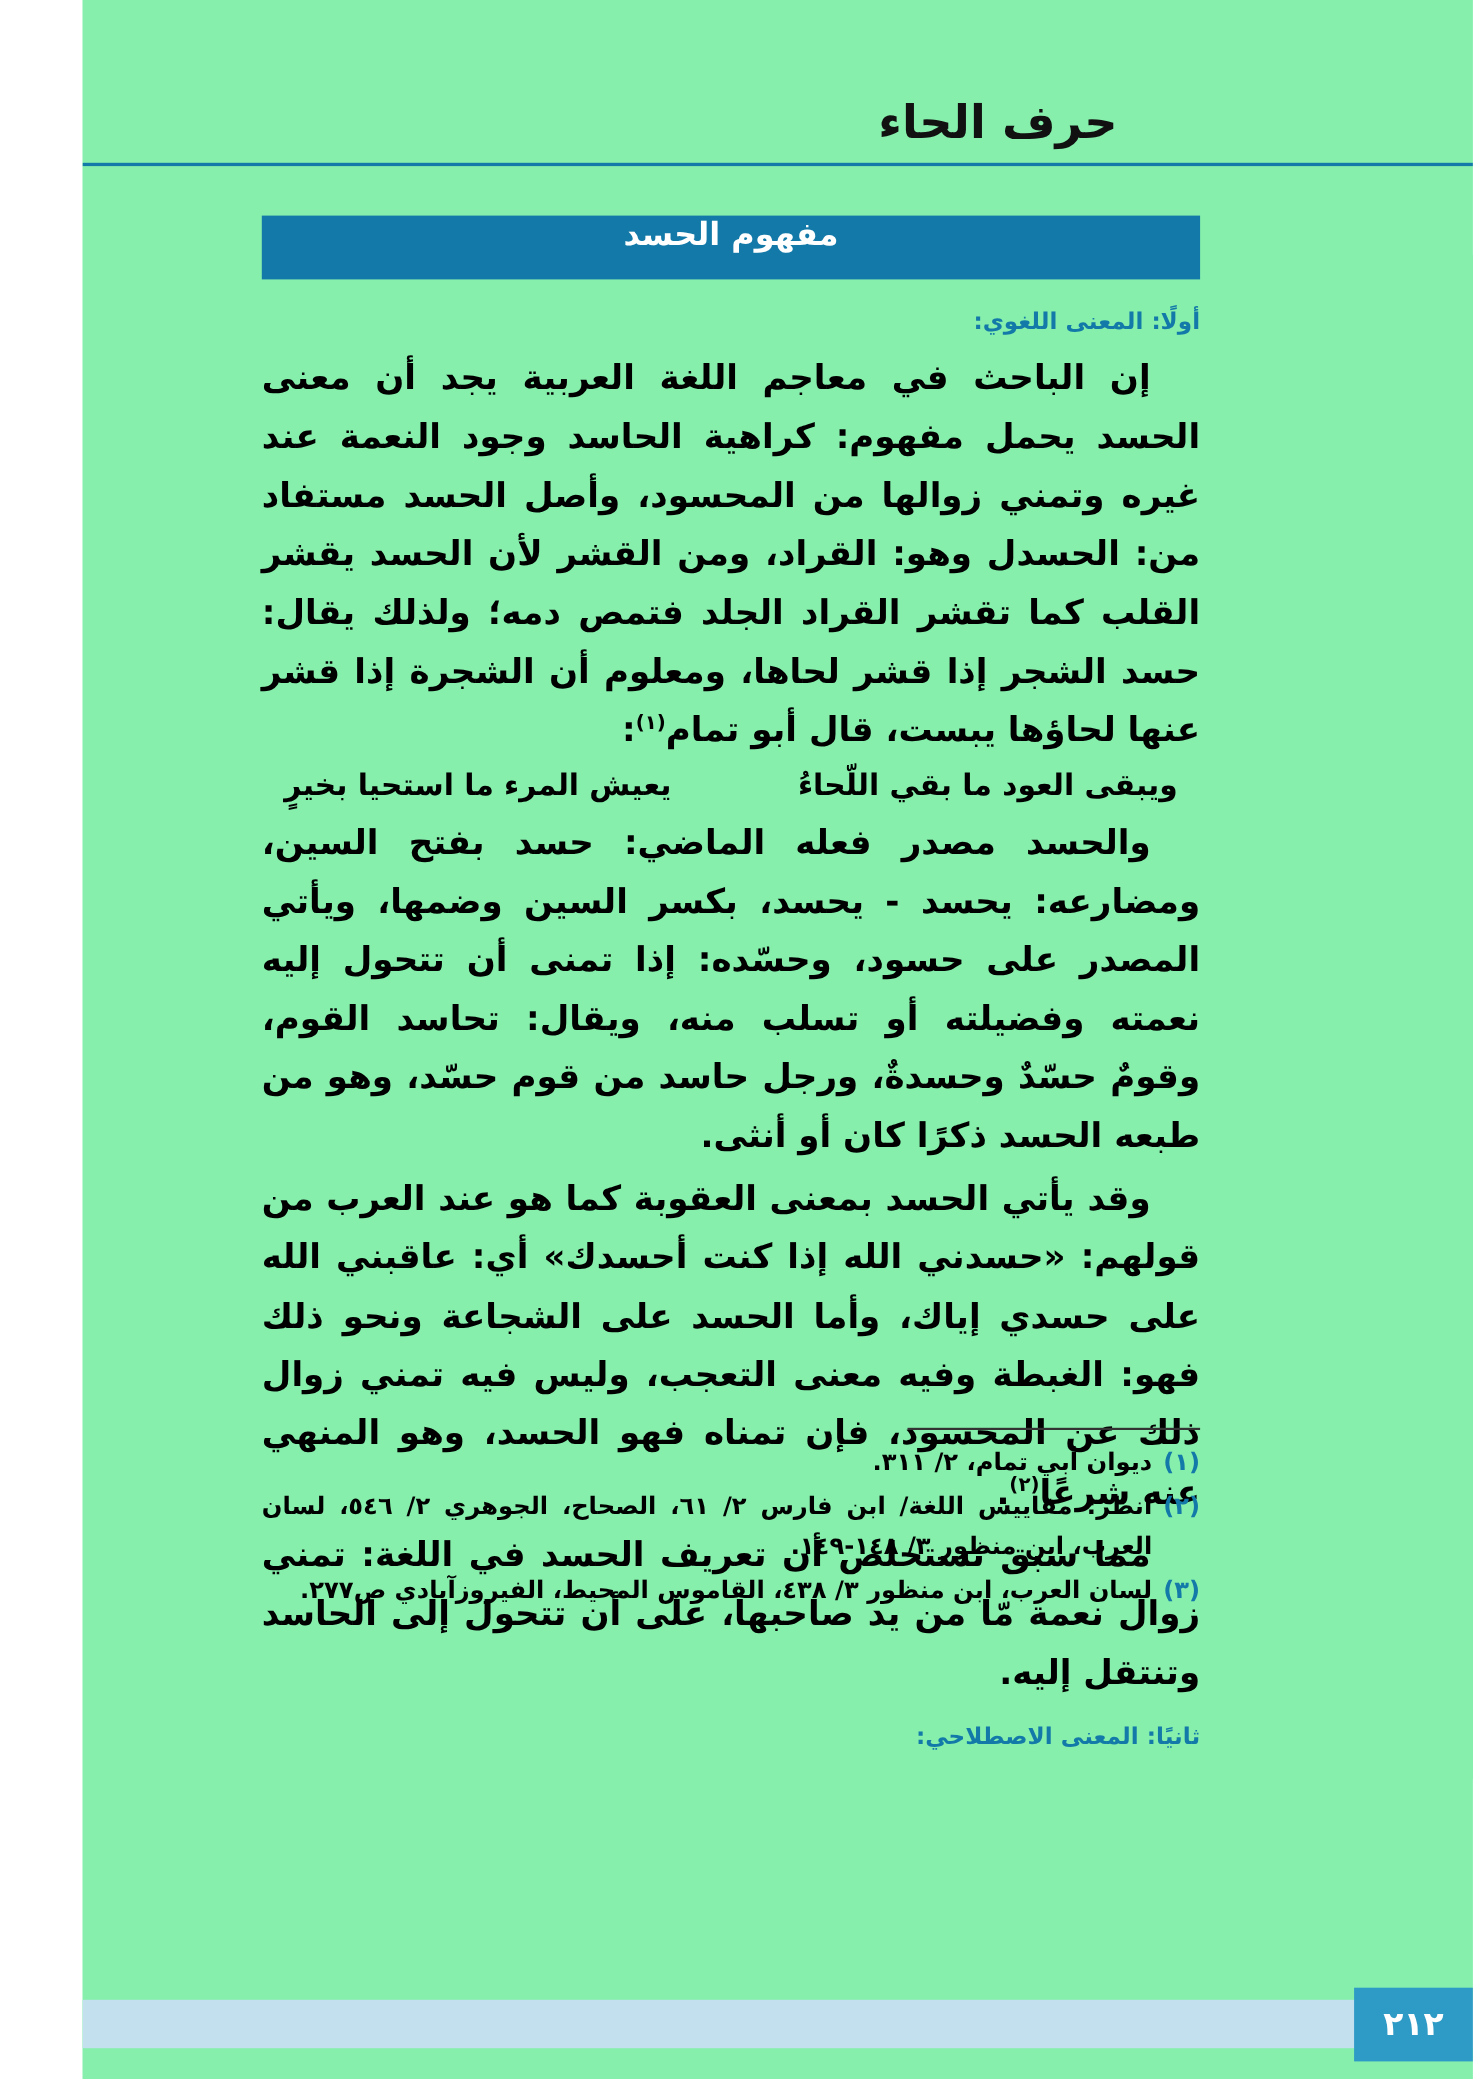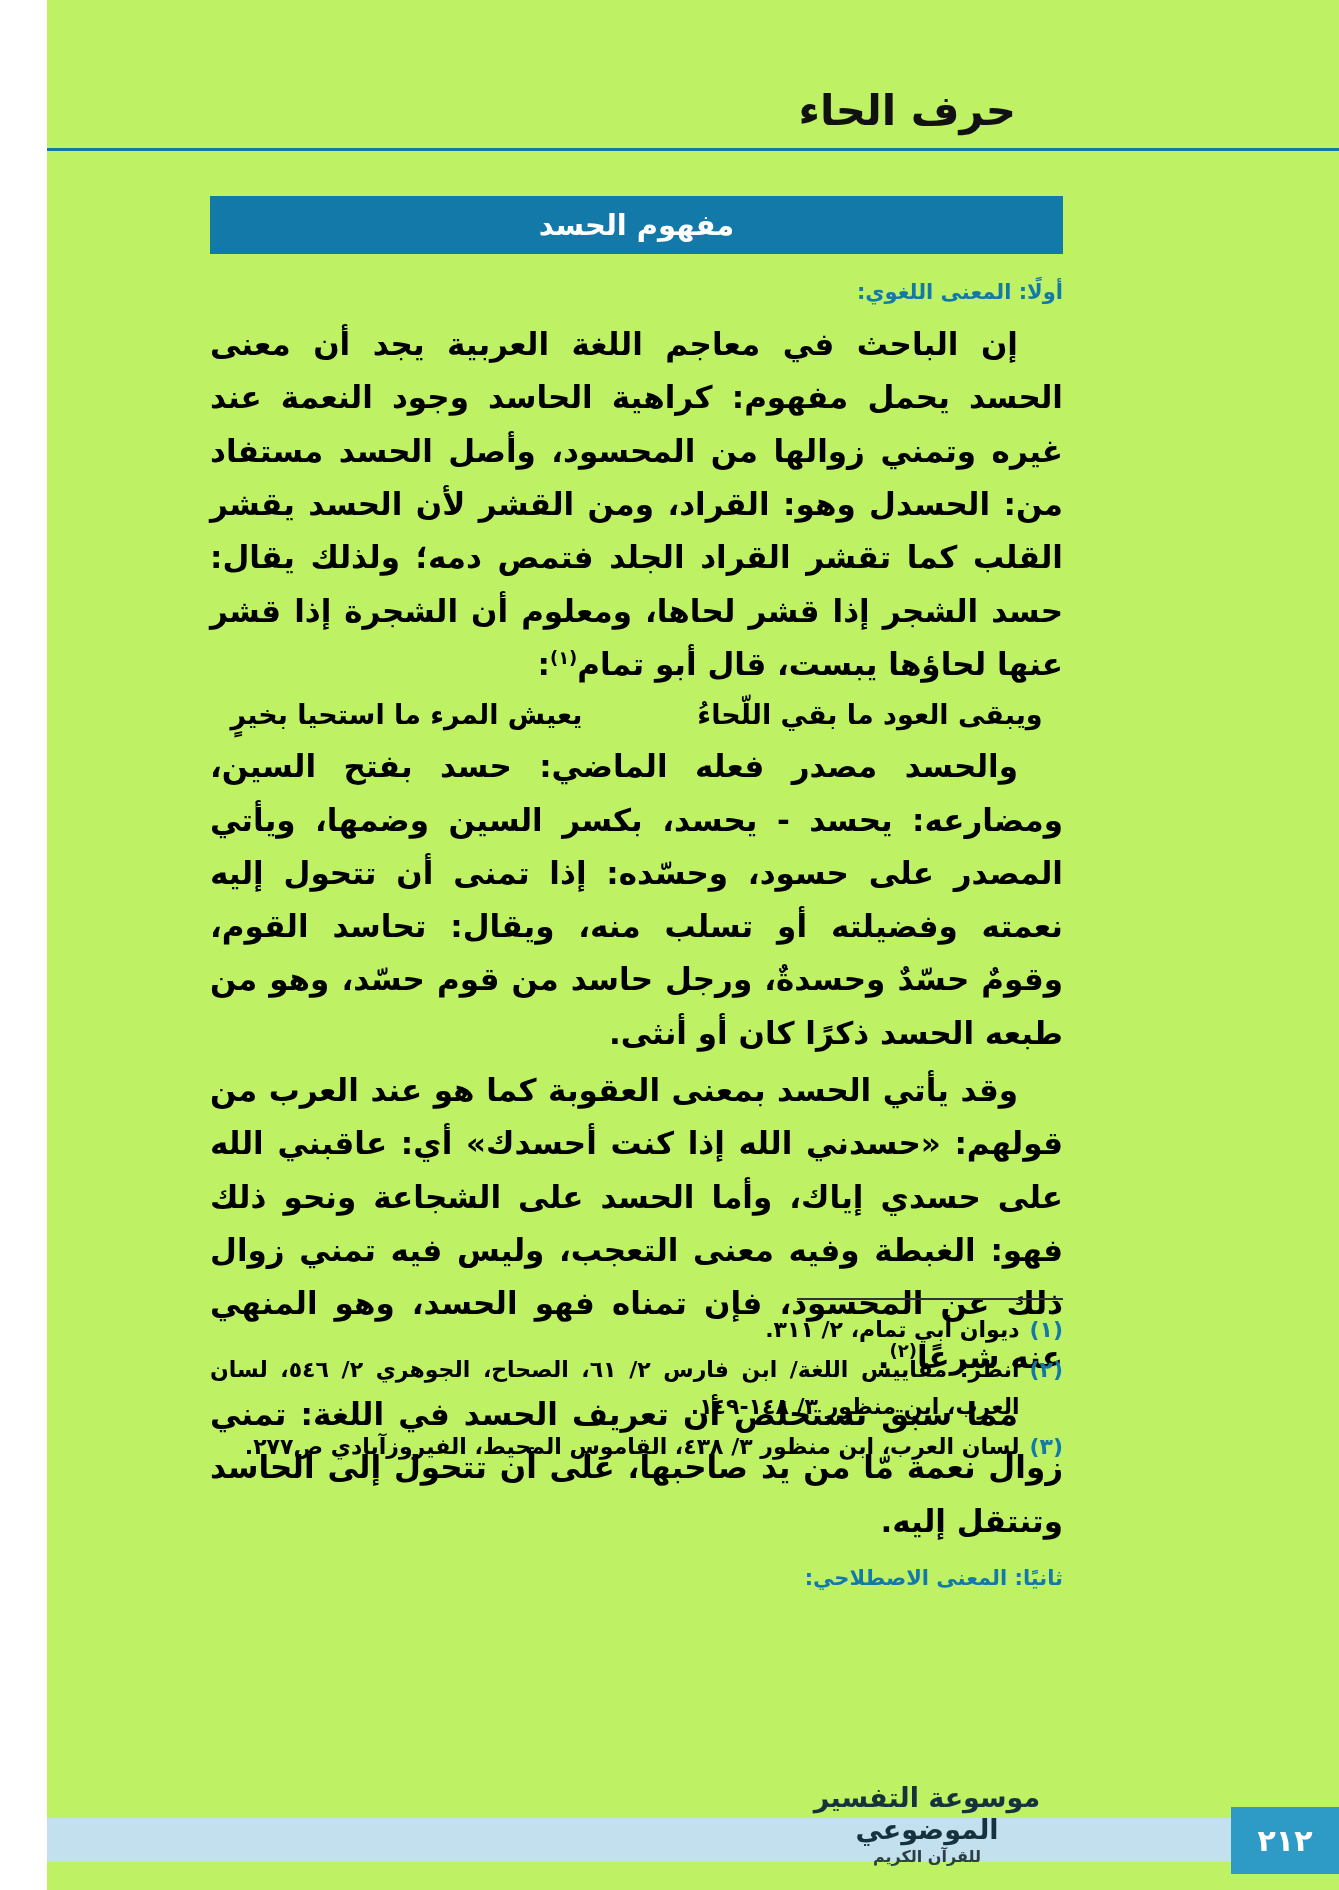--- a/index.html
+++ b/index.html
@@ -1,42 +1,41 @@
 <!DOCTYPE html>
 <html lang="ar" dir="rtl"><head>
 <meta charset="utf-8">
 <style>
   html,body{margin:0;padding:0;background:#ffffff;}
   .page{
     position:relative;
     width:1264px;height:1890px;
-    background:#bef264;
+    background:#86efac;
     font-family:"DejaVu Sans", sans-serif;
     direction:rtl;
     overflow:hidden;
-    padding-left:28px;
   }
   
   .chapter-calligraphy{
     position:absolute;top:86px;right:323px;
     font-size:42px;font-weight:bold;color:#111;
     letter-spacing:-1px;
   }
   .header-rule{
     position:absolute;top:148px;left:0;width:100%;height:3px;
     background:#1379a8;
   }
   
   .content{
     position:absolute;top:196px;left:163px;width:853px;
     color:#000;
   }
   .title-banner{
     height:58px;background:#1379a8;
-    display:flex;align-items:center;justify-content:center;
+    display:flex;justify-content:center;
     margin-bottom:26px;
   }
   .title-banner span{
     color:#ffffff;font-size:29px;font-weight:bold;
   }
   .section-heading{
     color:#1379a8;font-size:21px;font-weight:bold;
     margin:18px 0 14px 0;
   }
   .body-par{
@@ -134,22 +133,18 @@
     </div>
 
     <div class="footnote">
       <span class="marker">(٣)</span>
       <span class="fn-text">لسان العرب، ابن منظور ٣/ ٤٣٨، القاموس المحيط، الفيروزآبادي ص٢٧٧.</span>
     </div>
   </div>
 
   <div class="footer-strip"></div>
 
-  <div class="publisher-logo">
-    <span class="logo-line1">موسوعة التفسير الموضوعي</span>
-    <span class="logo-line2">للقرآن الكريم</span>
-  </div>
 
   <div class="page-number-box">
     <span>٢١٢</span>
   </div>
 
 </div>
 
 </body></html>

